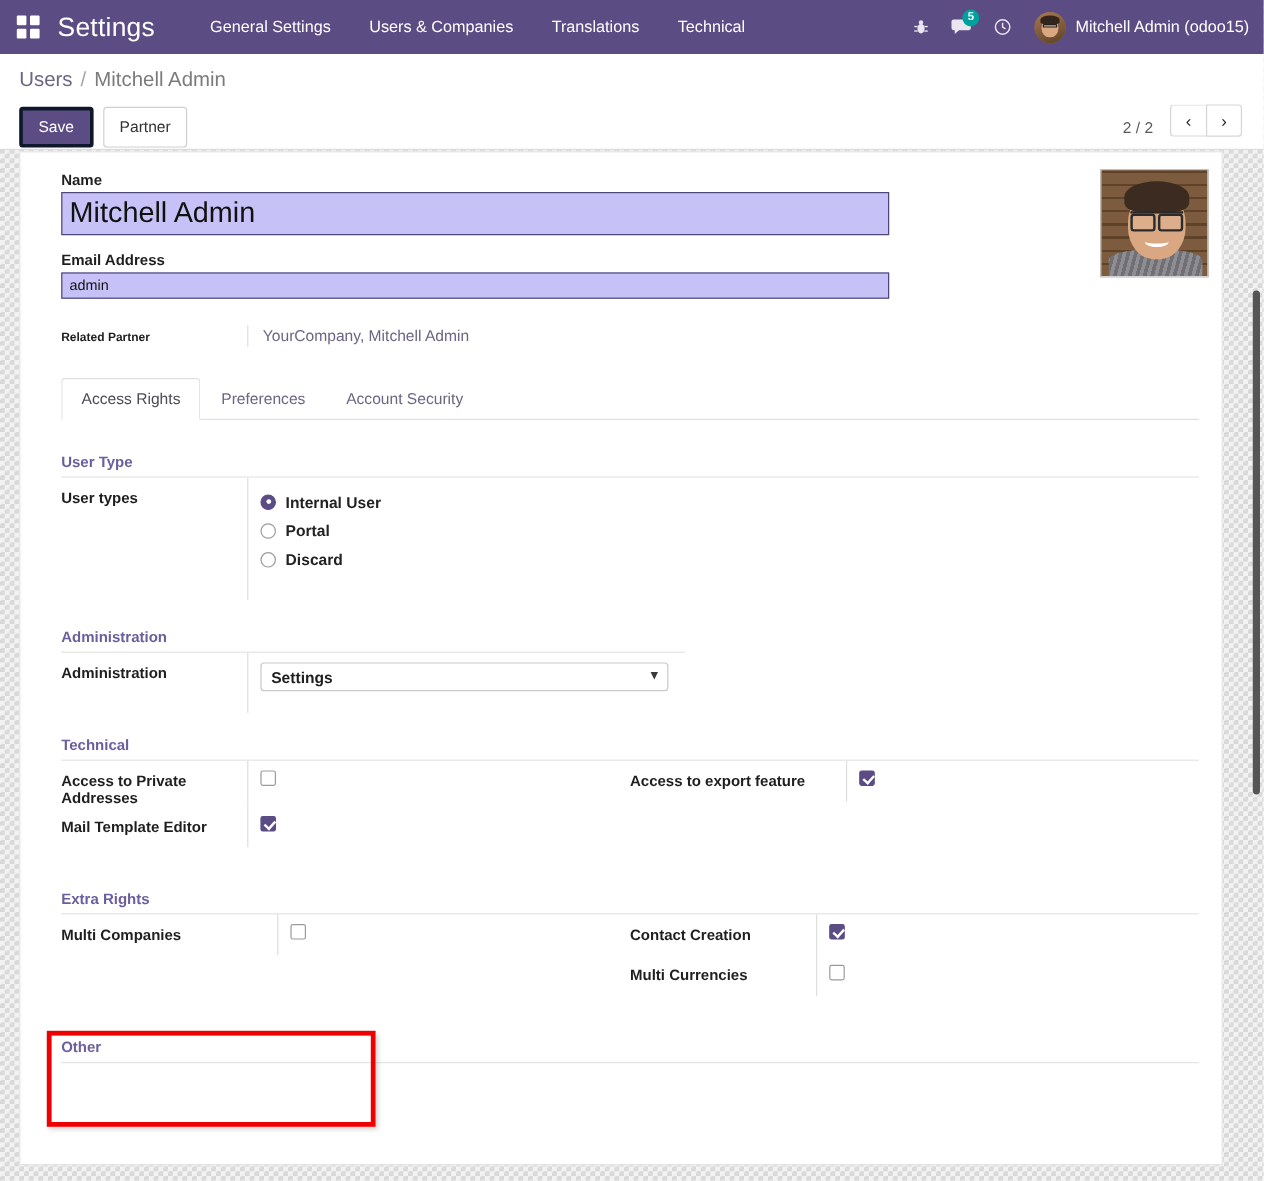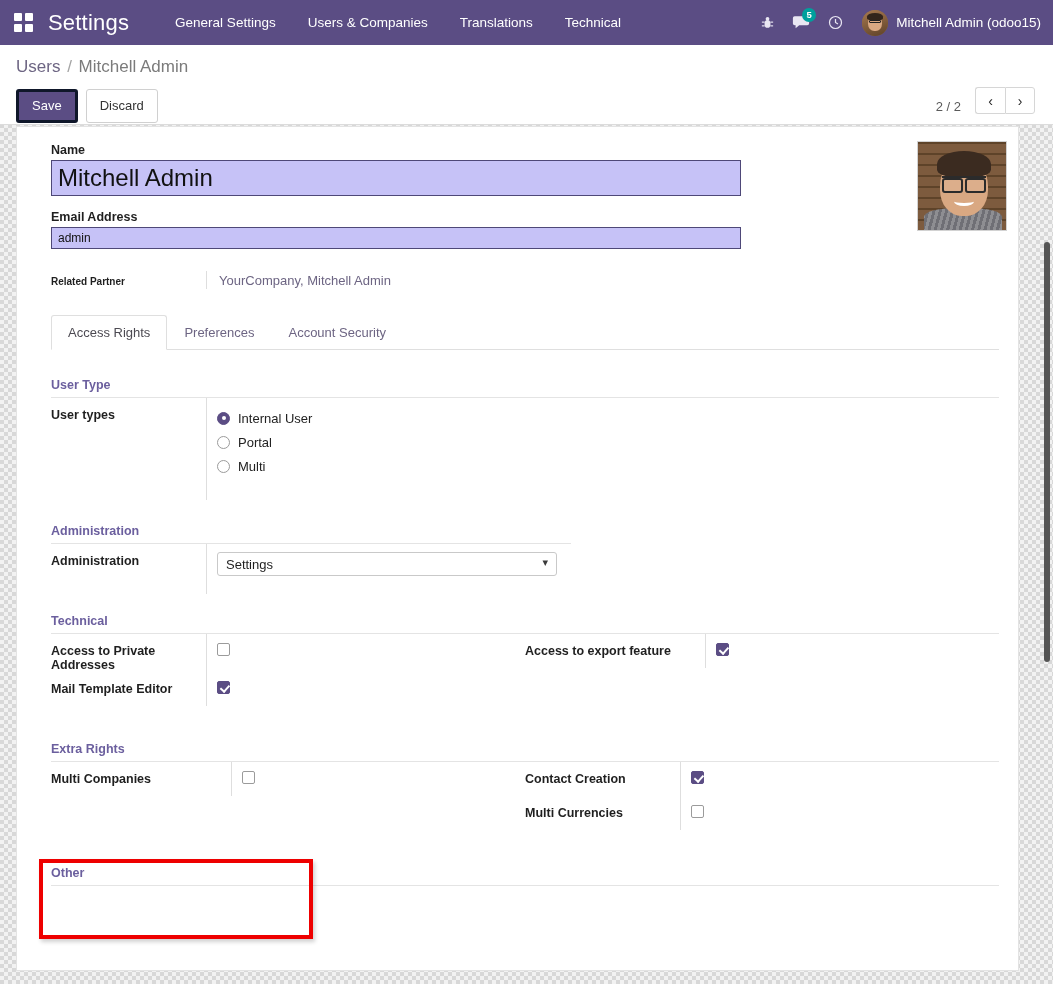--- a/index.html
+++ b/index.html
@@ -285,20 +285,21 @@
     font-weight: bold;
     color: #1f1f1f;
     padding-top: 10px;
   }
   .frow .fvalue {
     flex: 1;
     border-left: 1px solid #dedede;
     padding: 8px 0 8px 10px;
     min-height: 28px;
     align-self: stretch;
+    font-weight: bold;
   }
 
   
   .radio-line { display: flex; align-items: center; gap: 8px; height: 24px; }
   .radio {
     width: 13px; height: 13px;
     border-radius: 50%;
     border: 1px solid #9b9b9b;
     background: #fff;
     display: inline-block;
@@ -435,21 +436,21 @@
 
 <div class="control-panel">
   <div class="breadcrumb">
     <span class="crumb-link">Users</span>
     <span class="sep">/</span>
     <span class="crumb-cur">Mitchell Admin</span>
   </div>
 
   <div class="btn-row">
     <button class="btn btn-save">Save</button>
-    <button class="btn btn-discard">Discard</button>
+    <button class="btn btn-discard">Partner</button>
   </div>
 
   <div class="pager">
     <span class="pager-count">2 / 2</span>
     <div class="pager-btns">
       <button>‹</button>
       <button>›</button>
     </div>
   </div>
 </div>
@@ -493,21 +494,21 @@
           <div class="radio-line">
             <span class="radio on"></span>
             <span class="radio-label">Internal User</span>
           </div>
           <div class="radio-line">
             <span class="radio"></span>
             <span class="radio-label">Portal</span>
           </div>
           <div class="radio-line">
             <span class="radio"></span>
-            <span class="radio-label">Multi</span>
+            <span class="radio-label">Discard</span>
           </div>
         </div>
       </div>
     </div>
 
     <div class="group" style="margin-top:24px;">
       <div class="group-title" style="width:520px;">Administration</div>
       <div class="frow" style="align-items:stretch;">
         <div class="flabel">Administration</div>
         <div class="fvalue" style="max-width:360px;padding-bottom:18px;">

